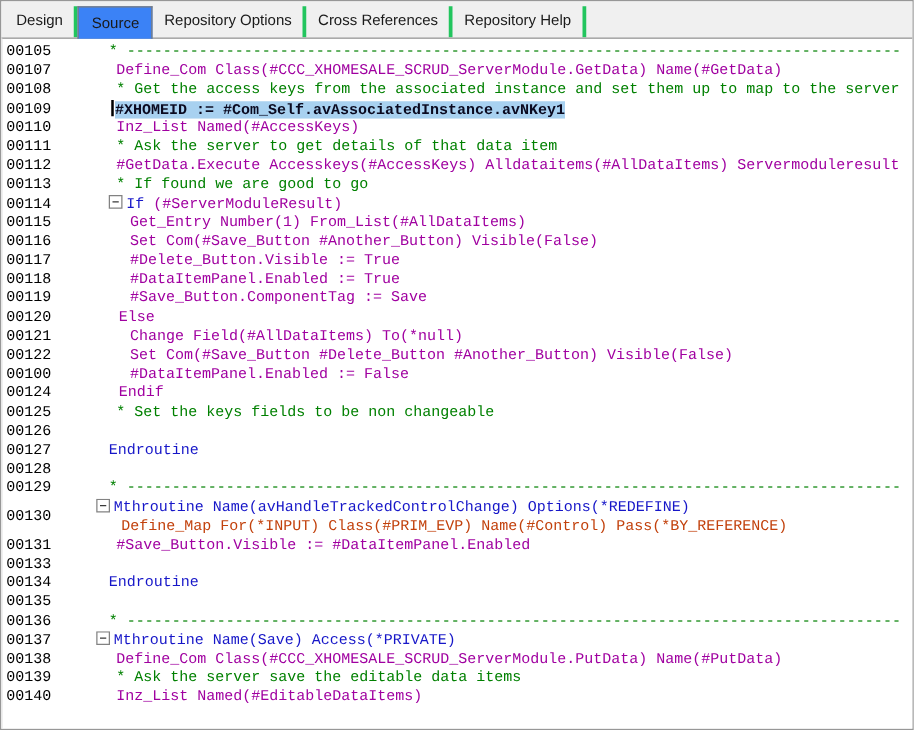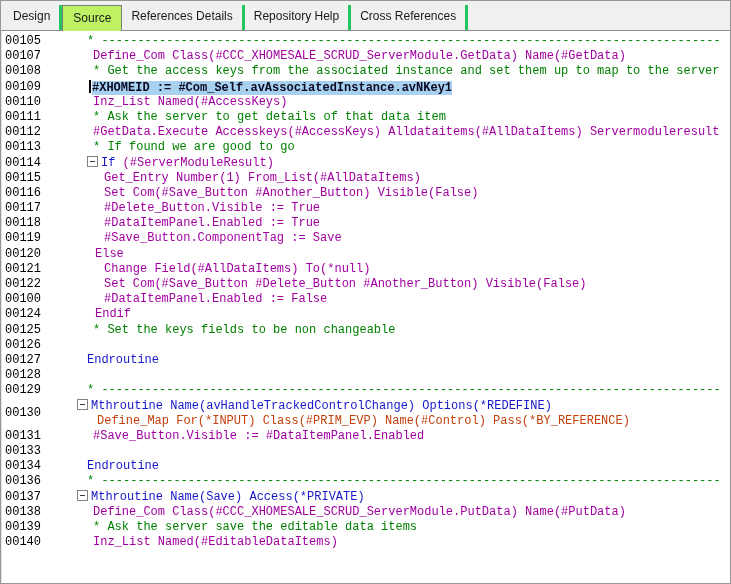--- a/index.html
+++ b/index.html
@@ -21,21 +21,21 @@
     overflow:visible;
   }
   .tab{
     font-size:12px;color:#1a1a1a;
     padding:4px 9px 7px 9px;
     border-right:3px solid #22c55e;
     white-space:nowrap;
     cursor:default;
   }
   .tab.active{
-    background:#bef264;
+    background:#3b82f6;
     border:1px solid #7c7c7c;
     border-bottom:none;
     padding:5px 10px 6px 10px;
     margin-bottom:-1px;
     position:relative;z-index:2;
   }
   
   .editor{
     flex:1;
     background:#ffffff;
@@ -69,23 +69,23 @@
     background:#000;vertical-align:-2px;margin-right:1px;
   }
 </style>
 </head>
 <body>
 
 <div class="window">
   <div class="tabstrip">
       <div class="tab">Design</div>
       <div class="tab active">Source</div>
-      <div class="tab">References Details</div>
+      <div class="tab">Repository Options</div>
+      <div class="tab">Cross References</div>
       <div class="tab">Repository Help</div>
-      <div class="tab">Cross References</div>
     </div>
   <div class="editor">
     <div>
         <div class="row"><div class="gut">00105</div><div class="code" style="padding-left: 38px;"><span class="seg-c">* --------------------------------------------------------------------------------------</span></div></div>
         <div class="row"><div class="gut">00107</div><div class="code" style="padding-left: 44px;"><span class="seg-p">Define_Com Class(#CCC_XHOMESALE_SCRUD_ServerModule.GetData) Name(#GetData)</span></div></div>
         <div class="row"><div class="gut">00108</div><div class="code" style="padding-left: 44px;"><span class="seg-c">* Get the access keys from the associated instance and set them up to map to the server</span></div></div>
         <div class="row"><div class="gut">00109</div><div class="code" style="padding-left: 40px; font-weight: bold;"><span class="caret"></span><span class="seg-sel">#XHOMEID := #Com_Self.avAssociatedInstance.avNKey1</span></div></div>
         <div class="row"><div class="gut">00110</div><div class="code" style="padding-left: 44px;"><span class="seg-p">Inz_List Named(#AccessKeys)</span></div></div>
         <div class="row"><div class="gut">00111</div><div class="code" style="padding-left: 44px;"><span class="seg-c">* Ask the server to get details of that data item</span></div></div>
         <div class="row"><div class="gut">00112</div><div class="code" style="padding-left: 44px;"><span class="seg-p">#GetData.Execute Accesskeys(#AccessKeys) Alldataitems(#AllDataItems) Servermoduleresult</span></div></div>
@@ -104,20 +104,21 @@
         <div class="row"><div class="gut">00125</div><div class="code" style="padding-left: 44px;"><span class="seg-c">* Set the keys fields to be non changeable</span></div></div>
         <div class="row"><div class="gut">00126</div><div class="code" style="padding-left: 44px; margin-top: 44px;"><span class="seg-p">Set Com(#XHOMEID) Readonly(True)</span></div></div>
         <div class="row"><div class="gut">00127</div><div class="code" style="padding-left: 38px;"><span class="seg-b">Endroutine</span></div></div>
         <div class="row"><div class="gut">00128</div><div class="code" style="padding-left: 0px;"></div></div>
         <div class="row"><div class="gut">00129</div><div class="code" style="padding-left: 38px;"><span class="seg-c">* --------------------------------------------------------------------------------------</span></div></div>
         <div class="row"><div class="gut"></div><div class="code" style="padding-left: 28px;"><span class="collapse-box"></span><span class="seg-b">Mthroutine Name(avHandleTrackedControlChange) Options(*REDEFINE)</span></div></div>
         <div class="row"><div class="gut"><span class="num-raised">00130</span></div><div class="code" style="padding-left: 48px;"><span class="seg-g">Define_Map For(*INPUT) Class(#PRIM_EVP) Name(#Control) Pass(*BY_REFERENCE)</span></div></div>
         <div class="row"><div class="gut">00131</div><div class="code" style="padding-left: 44px;"><span class="seg-p">#Save_Button.Visible := #DataItemPanel.Enabled</span></div></div>
         <div class="row"><div class="gut">00133</div><div class="code" style="padding-left: 0px;"></div></div>
         <div class="row"><div class="gut">00134</div><div class="code" style="padding-left: 38px;"><span class="seg-b">Endroutine</span></div></div>
+        <div class="row"><div class="gut">00135</div><div class="code" style="padding-left: 0px;"></div></div>
         <div class="row"><div class="gut">00136</div><div class="code" style="padding-left: 38px;"><span class="seg-c">* --------------------------------------------------------------------------------------</span></div></div>
         <div class="row"><div class="gut">00137</div><div class="code" style="padding-left: 28px;"><span class="collapse-box"></span><span class="seg-b">Mthroutine Name(Save) Access(*PRIVATE)</span></div></div>
         <div class="row"><div class="gut">00138</div><div class="code" style="padding-left: 44px;"><span class="seg-p">Define_Com Class(#CCC_XHOMESALE_SCRUD_ServerModule.PutData) Name(#PutData)</span></div></div>
         <div class="row"><div class="gut">00139</div><div class="code" style="padding-left: 44px;"><span class="seg-c">* Ask the server save the editable data items</span></div></div>
         <div class="row"><div class="gut">00140</div><div class="code" style="padding-left: 44px;"><span class="seg-p">Inz_List Named(#EditableDataItems)</span></div></div>
       </div>
   </div>
 </div>
 
 </body></html>

